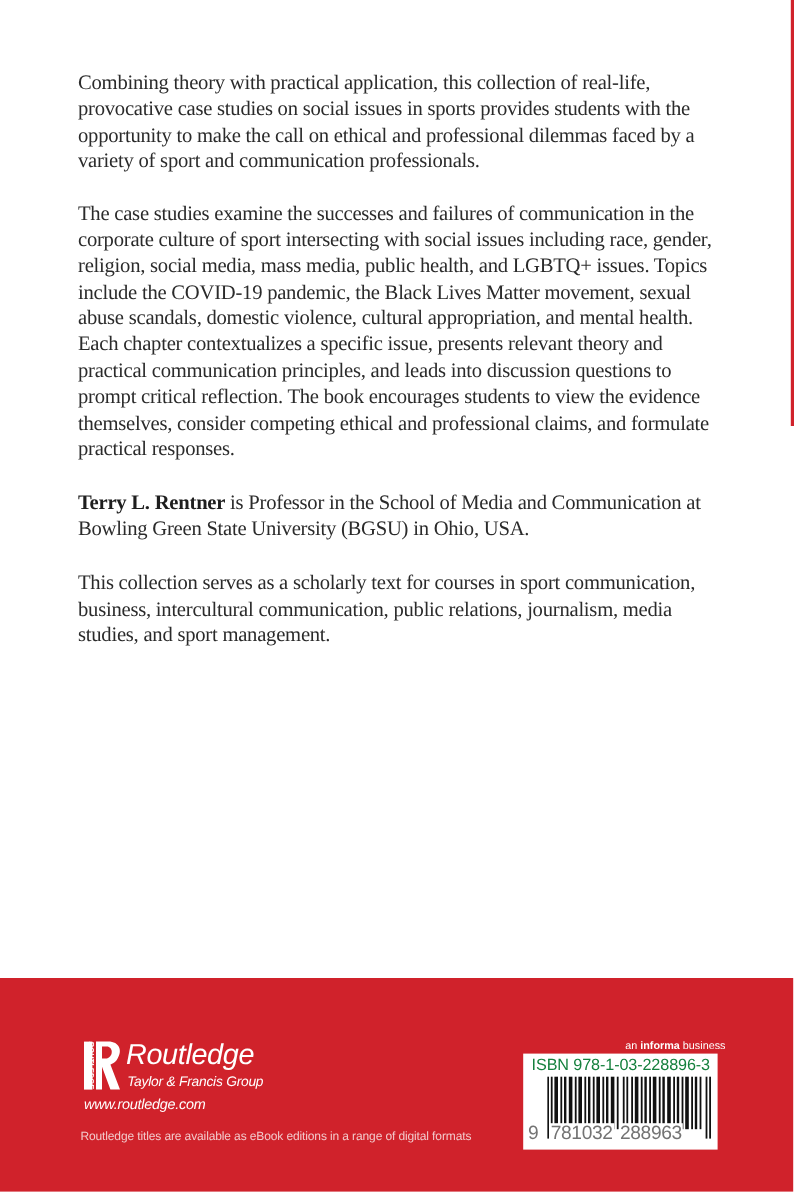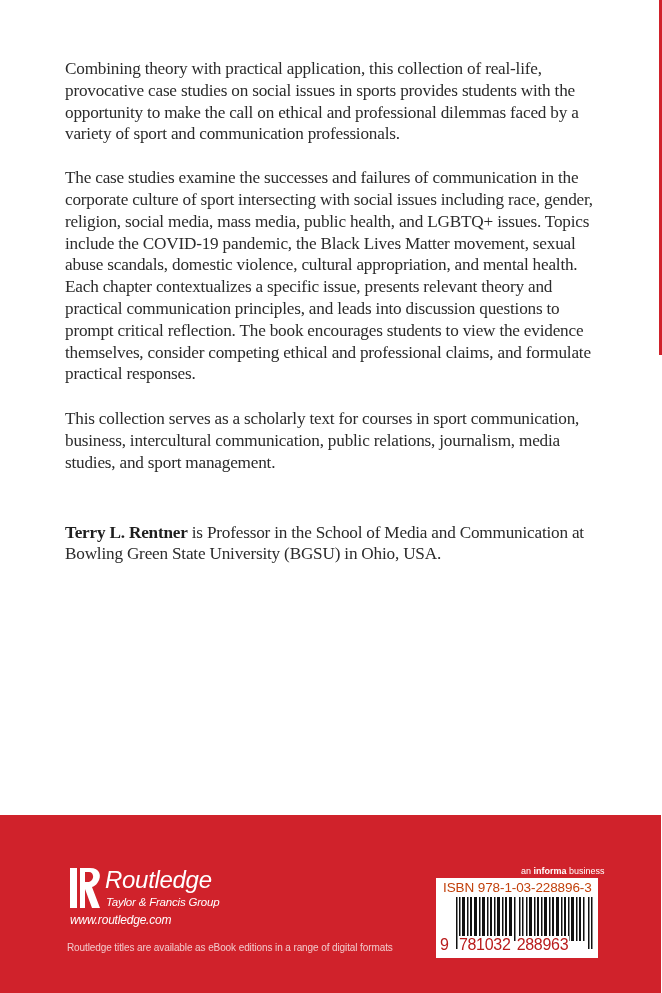--- a/index.html
+++ b/index.html
@@ -60,43 +60,43 @@
     }
     .informa {
       position: absolute; left: 521px; top: 866px; font-size: 9px; color: #fff;
     }
     .informa b { font-weight: bold; }
     .barcode-box {
       position: absolute; left: 436px; top: 878px; width: 162px; height: 80px;
       background: #ffffff;
     }
     .isbn-text {
-      position: absolute; left: 7px; top: 2px; font-size: 13.5px; color: #c2410c;
+      position: absolute; left: 7px; top: 2px; font-size: 13.5px; color: #15803d;
       letter-spacing: -0.1px; white-space: nowrap;
     }
     .bars {
       position: absolute; left: 20px; top: 19px; width: 138px; height: 52px;
     }
     .bar-digits {
-      position: absolute; left: 3px; top: 58px; font-size: 16px; color: #b91c1c;
+      position: absolute; left: 3px; top: 58px; font-size: 16px; color: #737373;
       letter-spacing: -0.3px; white-space: nowrap; background: transparent;
     }
     .bar-digits span { background: #fff; padding: 0 1px; }
   </style>
 </head>
 <body>
 
 <div class="spine-bar"></div>
 
 <div class="content">
   <p class="para p1">Combining theory with practical application, this collection of real-life, provocative case studies on social issues in sports provides students with the opportunity to make the call on ethical and professional dilemmas faced by a variety of sport and communication professionals.</p>
   <p class="para">The case studies examine the successes and failures of communication in the corporate culture of sport intersecting with social issues including race, gender, religion, social media, mass media, public health, and LGBTQ+ issues. Topics include the COVID-19 pandemic, the Black Lives Matter movement, sexual abuse scandals, domestic violence, cultural appropriation, and mental health. Each chapter contextualizes a specific issue, presents relevant theory and practical communication principles, and leads into discussion questions to prompt critical reflection. The book encourages students to view the evidence themselves, consider competing ethical and professional claims, and formulate practical responses.</p>
+  <p class="para"><b>Terry L. Rentner</b><span> is Professor in the School of Media and Communication at Bowling Green State University (BGSU) in Ohio, USA.</span></p>
+
   <p class="para p3">This collection serves as a scholarly text for courses in sport communication, business, intercultural communication, public relations, journalism, media studies, and sport management.</p>
-
-  <p class="para"><b>Terry L. Rentner</b><span> is Professor in the School of Media and Communication at Bowling Green State University (BGSU) in Ohio, USA.</span></p>
 
 </div>
 
 <div class="red-band">
 </div>
 
 <div class="logo">
   <svg class="logo-mark" viewBox="0 0 38 44">
     <rect x="0" y="2" width="7" height="40" fill="#ffffff"></rect>
     <path d="M10 2 L20 2 C30 2 32 10 28 16 C26 20 22 21 22 21 L30 42 L22 42 L15 23 L15 42 L10 42 Z" fill="#ffffff"></path>

